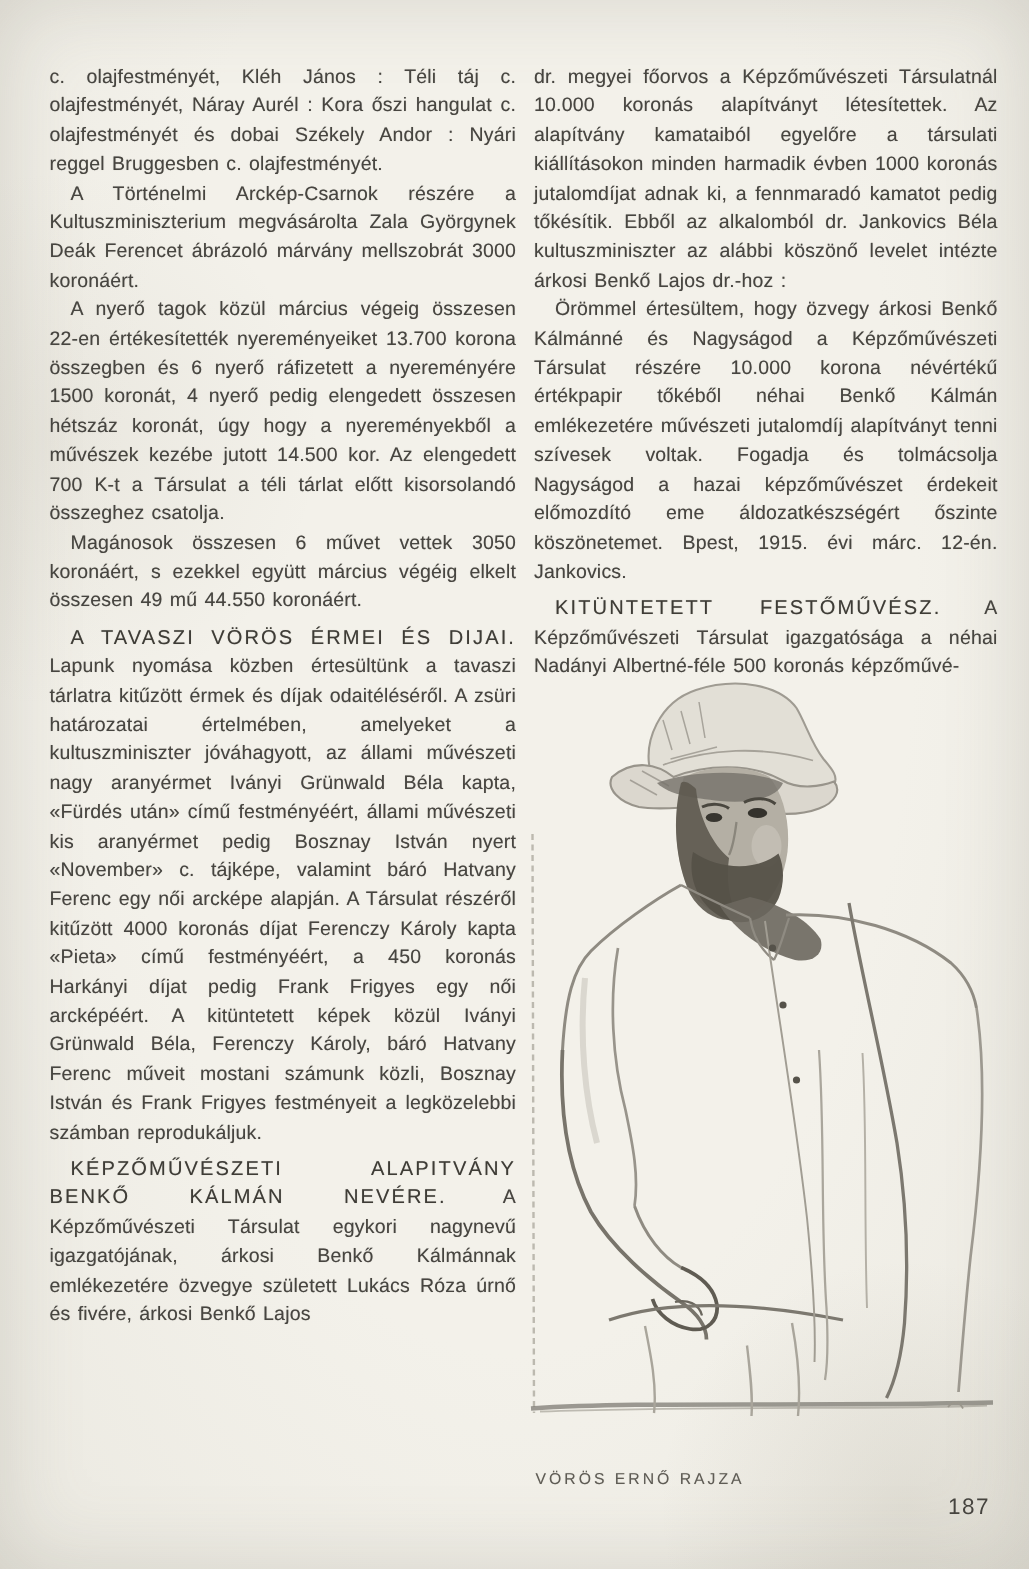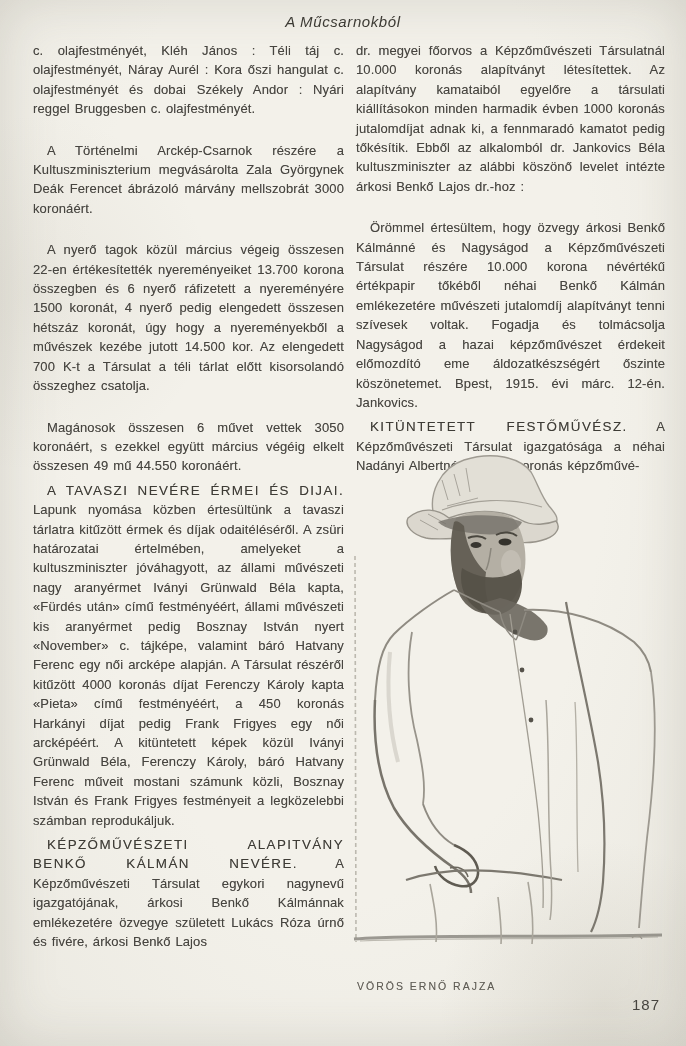--- a/index.html
+++ b/index.html
@@ -22,49 +22,48 @@
   .col{position:absolute;top:41px;}
   .col-left{left:33px;width:311px;}
   .col-right{left:356px;width:309px;}
   .col p{
     margin:0;text-align:justify;
     font-size:13px;line-height:19.4px;
     letter-spacing:.12px;word-spacing:1.1px;
     color:#474540;
     text-shadow:0 0 .5px rgba(74,72,66,.45);
   }
-  .col p.indent{text-indent:14px;margin-top:22px;}
+  .col p.indent{text-indent:14px;}
   .col p.section{margin-top:5px;}
   .runin{letter-spacing:1.4px;font-size:13.4px;color:#3e3c36;}
   .figure-svg{position:absolute;left:350px;top:452px;}
   .figure-caption{
     position:absolute;left:357px;top:960px;
     font-size:10.5px;letter-spacing:2px;color:#5f5c55;
     text-shadow:0 0 .5px rgba(95,92,85,.4);
     margin-top:20px;
   }
   .page-number{
     position:absolute;right:26px;top:996px;
     font-size:15px;letter-spacing:1px;color:#46443f;margin-left:28px;
   }
 </style>
 </head>
 <body>
 
 <div class="page">
 
-  <div class="header-title">A Műcsarnokból</div>
 
   <div class="col col-left">
     <p>c. olajfestményét, Kléh János : Téli táj c. olajfestményét, Náray Aurél : Kora őszi hangulat c. olajfestményét és dobai Székely Andor : Nyári reggel Bruggesben c. olajfestményét.</p>
     <p class="indent">A Történelmi Arckép-Csarnok részére a Kultuszminiszterium megvásárolta Zala Györgynek Deák Ferencet ábrázoló márvány mellszobrát 3000 koronáért.</p>
     <p class="indent">A nyerő tagok közül március végeig összesen 22-en értékesítették nyereményeiket 13.700 korona összegben és 6 nyerő ráfizetett a nyereményére 1500 koronát, 4 nyerő pedig elengedett összesen hétszáz koronát, úgy hogy a nyereményekből a művészek kezébe jutott 14.500 kor. Az elengedett 700 K-t a Társulat a téli tárlat előtt kisorsolandó összeghez csatolja.</p>
     <p class="indent">Magánosok összesen 6 művet vettek 3050 koronáért, s ezekkel együtt március végéig elkelt összesen 49 mű 44.550 koronáért.</p>
     <p class="indent section">
-      <span class="runin">A TAVASZI NEVÉRE ÉRMEI ÉS DIJAI.</span>
+      <span class="runin">A TAVASZI VÖRÖS ÉRMEI ÉS DIJAI.</span>
       <span>Lapunk nyomása közben értesültünk a tavaszi tárlatra kitűzött érmek és díjak odaitéléséről. A zsüri határozatai értelmében, amelyeket a kultuszminiszter jóváhagyott, az állami művészeti nagy aranyérmet Iványi Grünwald Béla kapta, «Fürdés után» című festményéért, állami művészeti kis aranyérmet pedig Bosznay István nyert «November» c. tájképe, valamint báró Hatvany Ferenc egy női arcképe alapján. A Társulat részéről kitűzött 4000 koronás díjat Ferenczy Károly kapta «Pieta» című festményéért, a 450 koronás Harkányi díjat pedig Frank Frigyes egy női arcképéért. A kitüntetett képek közül Iványi Grünwald Béla, Ferenczy Károly, báró Hatvany Ferenc műveit mostani számunk közli, Bosznay István és Frank Frigyes festményeit a legközelebbi számban reprodukáljuk.</span>
     </p>
     <p class="indent section">
       <span class="runin">KÉPZŐMŰVÉSZETI ALAPITVÁNY BENKŐ KÁLMÁN NEVÉRE.</span>
       <span>A Képzőművészeti Társulat egykori nagynevű igazgatójának, árkosi Benkő Kálmánnak emlékezetére özvegye született Lukács Róza úrnő és fivére, árkosi Benkő Lajos</span>
     </p>
   </div>
 
   <div class="col col-right">
     <p>dr. megyei főorvos a Képzőművészeti Társulatnál 10.000 koronás alapítványt létesítettek. Az alapítvány kamataiból egyelőre a társulati kiállításokon minden harmadik évben 1000 koronás jutalomdíjat adnak ki, a fennmaradó kamatot pedig tőkésítik. Ebből az alkalomból dr. Jankovics Béla kultuszminiszter az alábbi köszönő levelet intézte árkosi Benkő Lajos dr.-hoz :</p>

